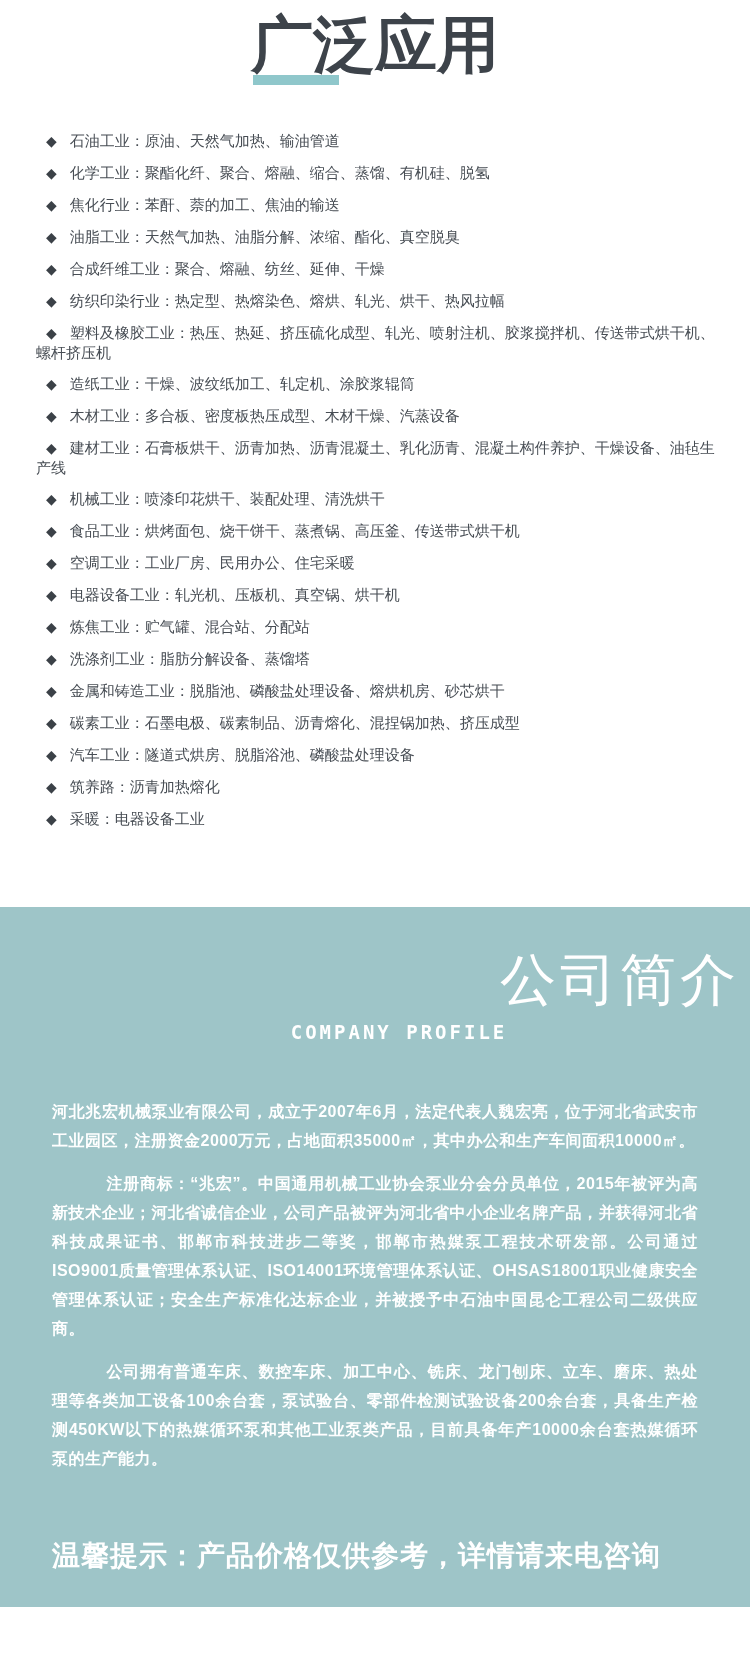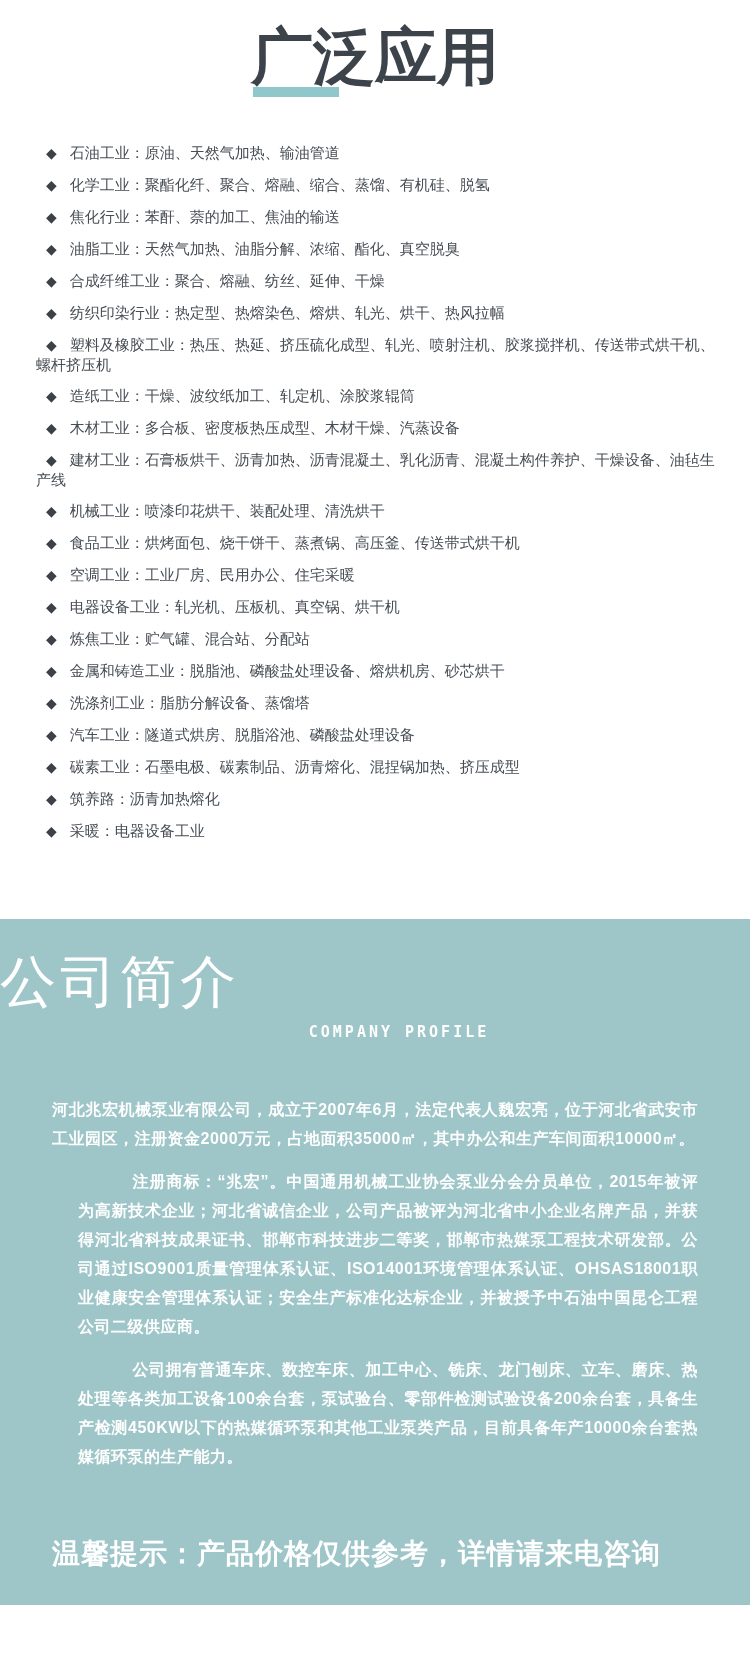--- a/index.html
+++ b/index.html
@@ -5,21 +5,21 @@
   html, body { margin: 0; padding: 0; }
   body {
     width: 750px;
     background: #ffffff;
     font-family: "Liberation Sans", sans-serif;
     -webkit-font-smoothing: antialiased;
   }
   .page { width: 750px; overflow: hidden; }
 
   
-  .apps { padding-top: 20px; }
+  .apps { padding-top: 8px; }
   .apps-title {
     margin: 0;
     font-size: 62px;
     line-height: 1.18;
     font-weight: 700;
     color: #3d434a;
     text-align: center;
     letter-spacing: 0;
   }
   .title-underline {
@@ -46,46 +46,46 @@
   }
 
   
   .company {
     margin-top: 78px;
     background: #9ec5c8;
     color: #ffffff;
     padding: 32px 0 24px 0;
   }
   .company-title {
-    margin: 0;
+    margin: 10px;
     font-size: 56px;
     line-height: 1.1;
     font-weight: 400;
-    text-align: left;
+    text-align: right;
     letter-spacing: 4px;
   }
   .company-subtitle {
     margin-top: 10px;
     text-align: center;
     font-family: "DejaVu Sans Mono", monospace;
-    font-size: 15px;
+    font-size: 19px;
     font-weight: 700;
     letter-spacing: 3px;
     padding-left: 48px;
   }
   .paragraphs {
     margin: 54px 52px 0 52px;
     font-size: 16px;
     line-height: 29px;
     font-weight: 700;
     text-align: justify;
     letter-spacing: 0.5px;
   }
   .paragraphs p { margin: 0 0 14px 0; }
-  .paragraphs p.indent { text-indent: 3.4em; margin-left: 26px; }
+  .paragraphs p.indent { text-indent: 3.4em; }
   .tip {
     margin: 64px 52px 8px 52px;
     font-size: 28px;
     font-weight: 700;
     letter-spacing: 1px;
   }
 </style>
 </head>
 <body>
 
@@ -151,34 +151,34 @@
 
       <li class="app-item">
         <span class="diamond">◆</span><span class="app-text">电器设备工业：轧光机、压板机、真空锅、烘干机</span>
       </li>
 
       <li class="app-item">
         <span class="diamond">◆</span><span class="app-text">炼焦工业：贮气罐、混合站、分配站</span>
       </li>
 
       <li class="app-item">
+        <span class="diamond">◆</span><span class="app-text">洗涤剂工业：脂肪分解设备、蒸馏塔</span>
+      </li>
+
+      <li class="app-item">
         <span class="diamond">◆</span><span class="app-text">金属和铸造工业：脱脂池、磷酸盐处理设备、熔烘机房、砂芯烘干</span>
       </li>
 
-      <li class="app-item">
-        <span class="diamond">◆</span><span class="app-text">洗涤剂工业：脂肪分解设备、蒸馏塔</span>
-      </li>
-
+
+      <li class="app-item">
+        <span class="diamond">◆</span><span class="app-text">碳素工业：石墨电极、碳素制品、沥青熔化、混捏锅加热、挤压成型</span>
+      </li>
 
       <li class="app-item">
         <span class="diamond">◆</span><span class="app-text">汽车工业：隧道式烘房、脱脂浴池、磷酸盐处理设备</span>
-      </li>
-
-      <li class="app-item">
-        <span class="diamond">◆</span><span class="app-text">碳素工业：石墨电极、碳素制品、沥青熔化、混捏锅加热、挤压成型</span>
       </li>
 
       <li class="app-item">
         <span class="diamond">◆</span><span class="app-text">筑养路：沥青加热熔化</span>
       </li>
 
       <li class="app-item">
         <span class="diamond">◆</span><span class="app-text">采暖：电器设备工业</span>
       </li>
     </ul>

